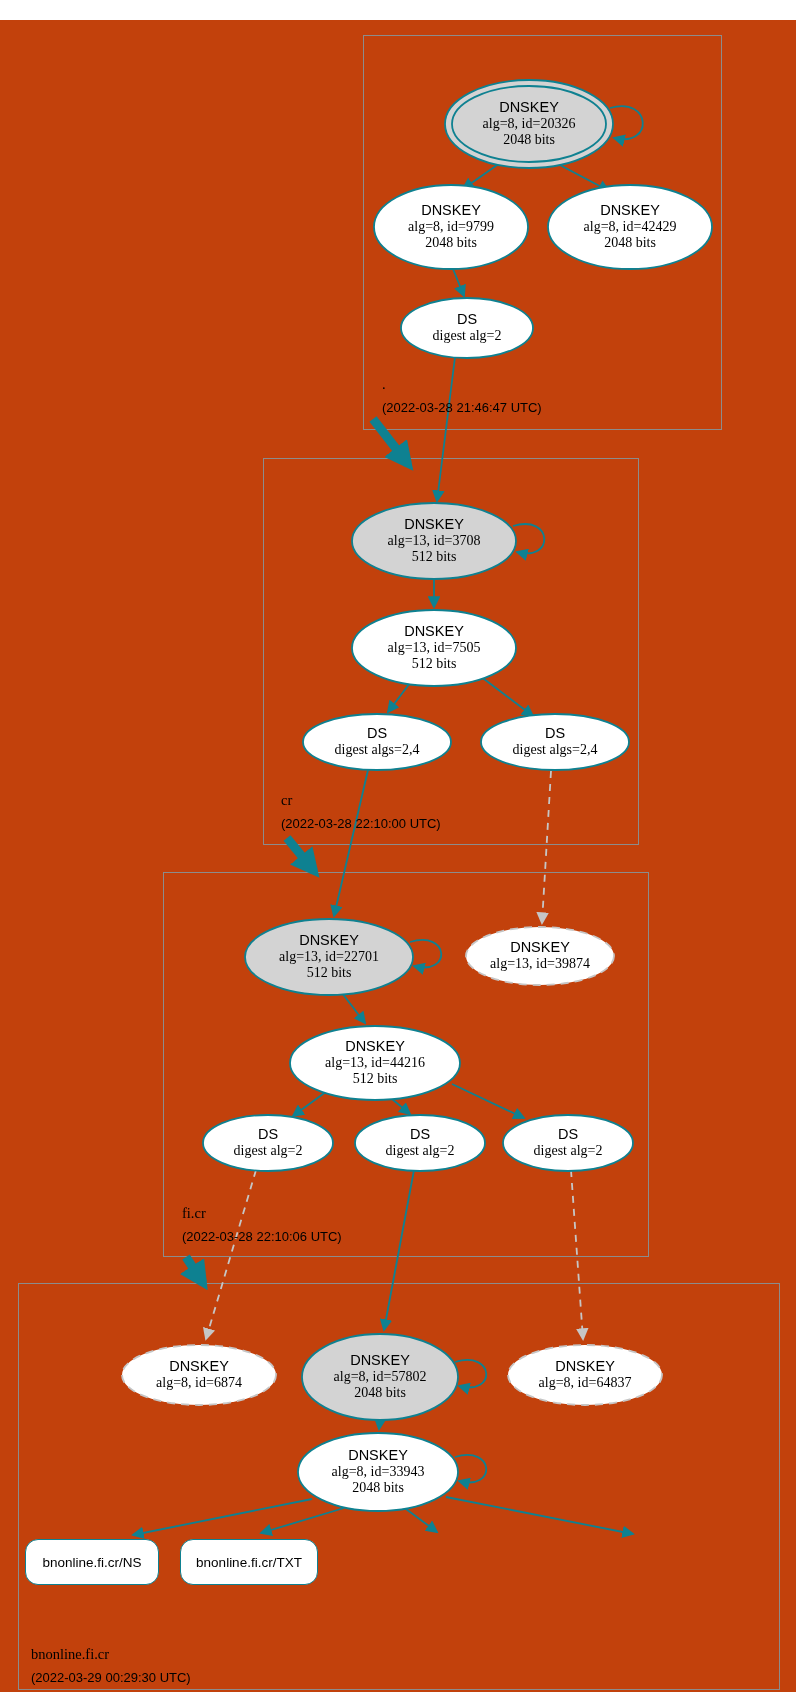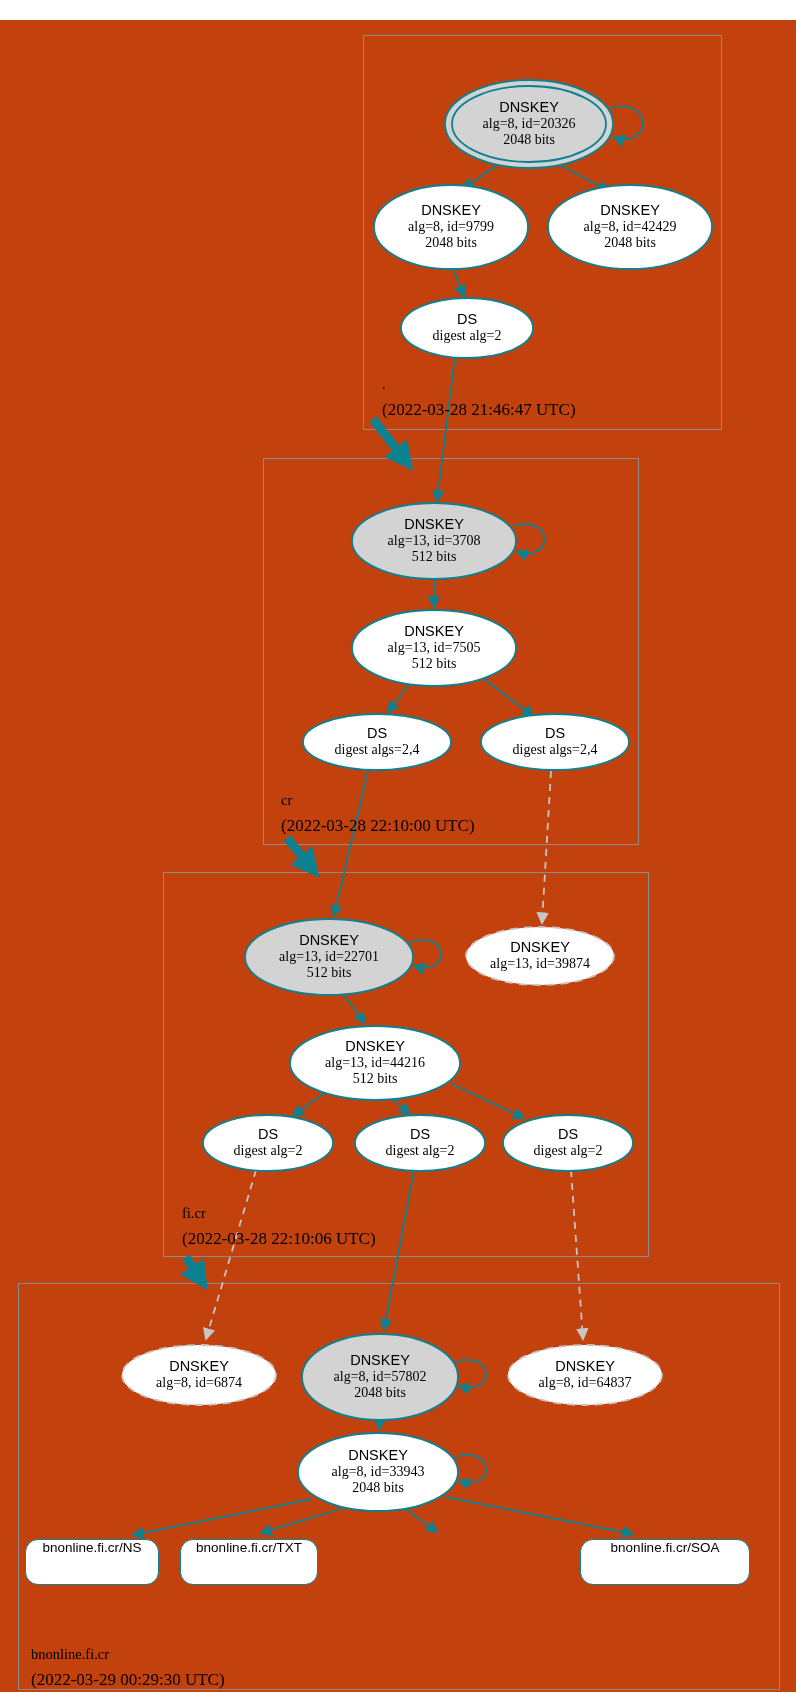--- a/index.html
+++ b/index.html
@@ -5,23 +5,23 @@
   html,body{margin:0;padding:0;background:#ffffff;}
   #canvas{position:relative;width:796px;height:1692px;background:#c2410c;
           font-family:"Liberation Serif", serif;overflow:hidden;margin-top:20px;}
   .zone-box{position:absolute;border:1px solid #8c8c8c;background:transparent;}
   svg#edges{position:absolute;left:0;top:0;pointer-events:none;}
   .nlabel{position:absolute;transform:translate(-50%,-50%);text-align:center;
           white-space:nowrap;color:#000;}
   .ntitle{font-family:"Liberation Sans", sans-serif;font-size:14.5px;line-height:1.08;}
   .ndetail{font-family:"Liberation Serif", serif;font-size:14px;line-height:1.18;}
   .zone-label{position:absolute;font-family:"Liberation Serif", serif;font-size:14.5px;color:#000;}
-  .zone-ts{position:absolute;font-family:Liberation Serif, serif;font-size:17px;color:#000;}
+  .zone-ts{position:absolute;font-family:Liberation Sans, sans-serif;font-size:13px;color:#000;}
   .rrset{position:absolute;height:44px;border:1.7px solid #0e8191;border-radius:13px;
-         background:#ffffff;display:flex;justify-content:center;
+         background:#ffffff;display:flex;align-items:center;justify-content:center;
          font-family:"Liberation Sans", sans-serif;font-size:13.5px;color:#000;}
 </style>
 </head>
 <body>
 
 <div id="canvas">
 
   <div class="zone-box" style="left:363px;top:15px;width:357px;height:393px"></div>
   <div class="zone-box" style="left:263px;top:438px;width:374px;height:385px"></div>
   <div class="zone-box" style="left:163px;top:852px;width:484px;height:383px"></div>
@@ -181,23 +181,20 @@
     <div class="ndetail">alg=8, id=33943</div>
     <div class="ndetail">2048 bits</div>
   </div>
 
   <div class="rrset" style="left:25px;top:1519px;width:132px">
     <span>bnonline.fi.cr/NS</span>
   </div>
   <div class="rrset" style="left:180px;top:1519px;width:136px">
     <span>bnonline.fi.cr/TXT</span>
   </div>
-  <div class="rrset" style="left:580px;top:1519px;width:168px">
-    <span>bnonline.fi.cr/SOA</span>
-  </div>
 
   <div class="zone-label" style="left:382px;top:356px">.</div>
   <div class="zone-ts" style="left:382px;top:380px">(2022-03-28 21:46:47 UTC)</div>
 
   <div class="zone-label" style="left:281px;top:772px">cr</div>
   <div class="zone-ts" style="left:281px;top:796px">(2022-03-28 22:10:00 UTC)</div>
 
   <div class="zone-label" style="left:182px;top:1185px">fi.cr</div>
   <div class="zone-ts" style="left:182px;top:1209px">(2022-03-28 22:10:06 UTC)</div>
 

